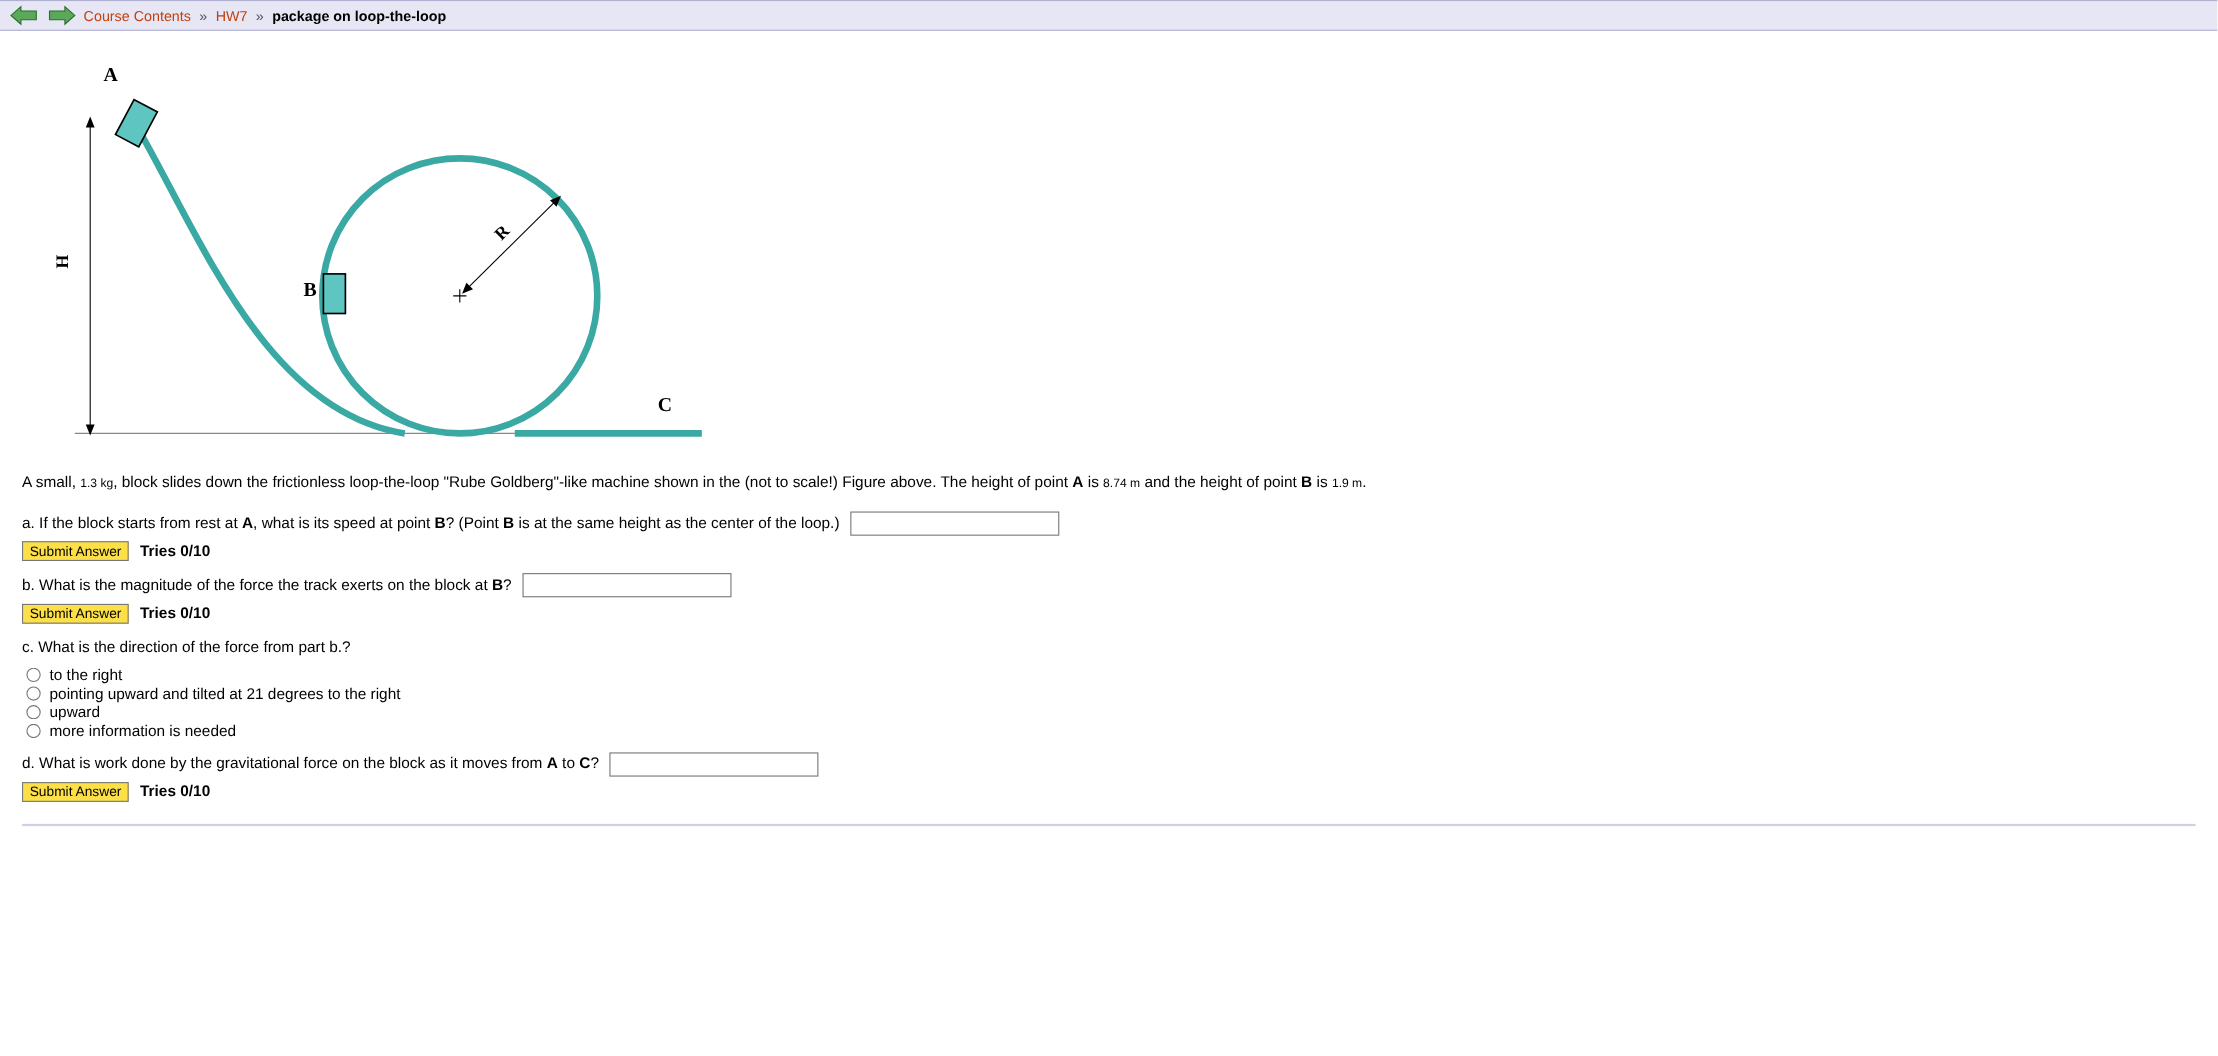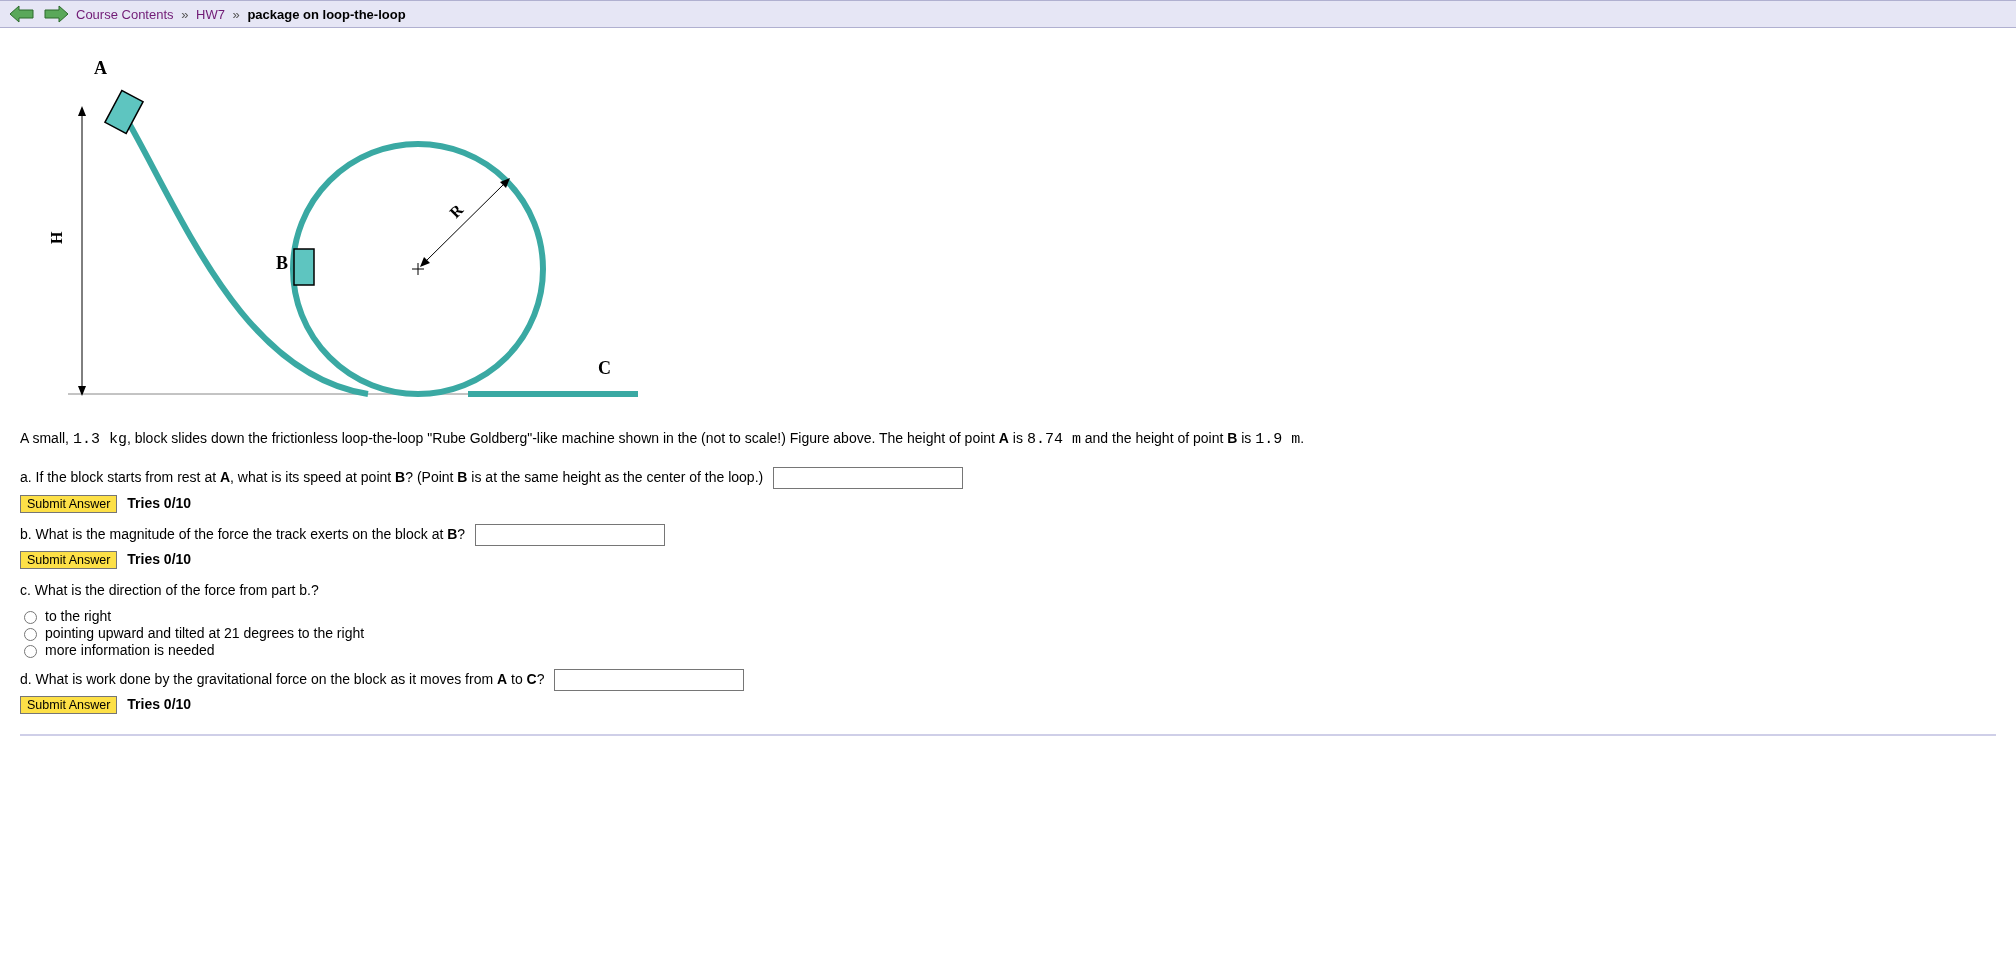--- a/index.html
+++ b/index.html
@@ -24,34 +24,34 @@
       width: 28px;
       height: 22px;
       display: inline-flex;
       align-items: center;
       justify-content: center;
     }
     .breadcrumb {
       font-size: 13px;
       color: #2a6496;
     }
-    .breadcrumb a { color: #701a75; text-decoration: none; }
+    .breadcrumb a { color: #c2410c; text-decoration: none; }
     .breadcrumb .sep { color: #555; margin: 0 4px; }
     .breadcrumb .current { font-weight: bold; color: #000000; }
     .content {
       padding: 8px 20px;
     }
     .diagram-wrap {
       margin: 8px 0 20px 18px;
     }
     .problem-text {
       margin: 18px 0 12px 0;
       line-height: 1.6;
     }
-    .num { font-family: Liberation Mono, monospace; font-size: 15px; }
+    .num { font-family: Liberation Sans, sans-serif; font-size: 11px; }
     .part {
       margin: 8px 0 4px 0;
       line-height: 1.9;
     }
     input[type="text"].answer-input {
       border: 1px solid #767676;
       height: 22px;
       width: 190px;
       font-size: 13px;
       vertical-align: middle;
@@ -62,21 +62,21 @@
       font-size: 12.5px;
       padding: 1px 6px;
       margin-right: 6px;
       border: 1px solid #767676;
       background: #fde047;
       cursor: pointer;
     }
     .tries { font-size: 14px; font-weight: bold; }
     .submit-row { margin: 2px 0 8px 0; }
     .radio-group { margin: 2px 0 2px 4px; }
-    .radio-row { display: flex; align-items: flex-end; gap: 8px; margin: 1px 0; }
+    .radio-row { display: flex; align-items: center; gap: 8px; margin: 1px 0; }
     .radio-row input[type="radio"] { margin: 0; }
     .bold { font-weight: bold; }
     hr.footer-rule {
       margin-top: 20px;
       border: none;
       border-top: 2px solid #cfcfe8;
     }
   </style>
 </head>
 <body>
@@ -166,20 +166,24 @@
     <div class="radio-row">
       <input type="radio" name="partc" style="">
       <span>to the right</span>
     </div>
     <div class="radio-row">
       <input type="radio" name="partc" style="">
       <span>pointing upward and tilted at 21 degrees to the right</span>
     </div>
     <div class="radio-row">
       <input type="radio" name="partc" style="">
+      <span>upward</span>
+    </div>
+    <div class="radio-row">
+      <input type="radio" name="partc" style="">
       <span>more information is needed</span>
     </div>
   </div>
 
   <div class="part">
     <span>d. What is work done by the gravitational force on the block as it moves from </span><span class="bold">A</span><span> to </span><span class="bold">C</span><span>?</span>
     <input type="text" class="answer-input" style="">
   </div>
   <div class="submit-row">
     <button class="submit-btn">Submit Answer</button>

